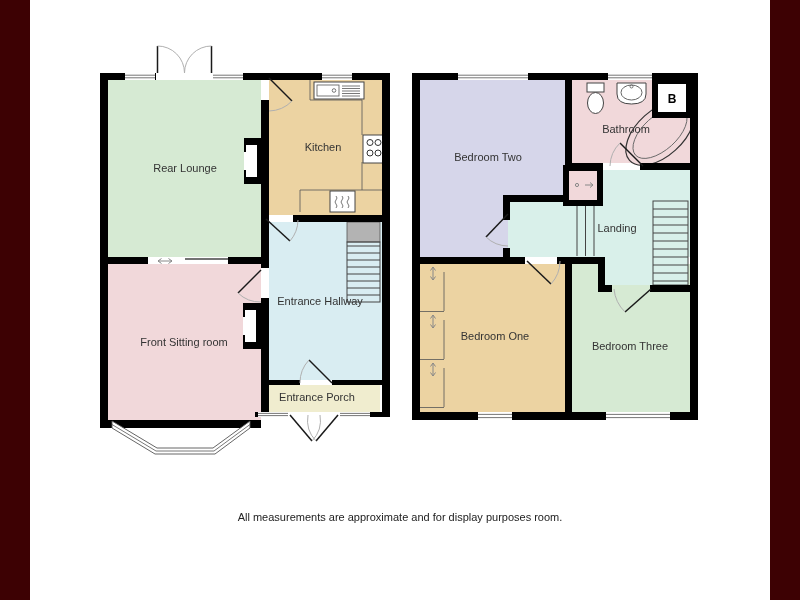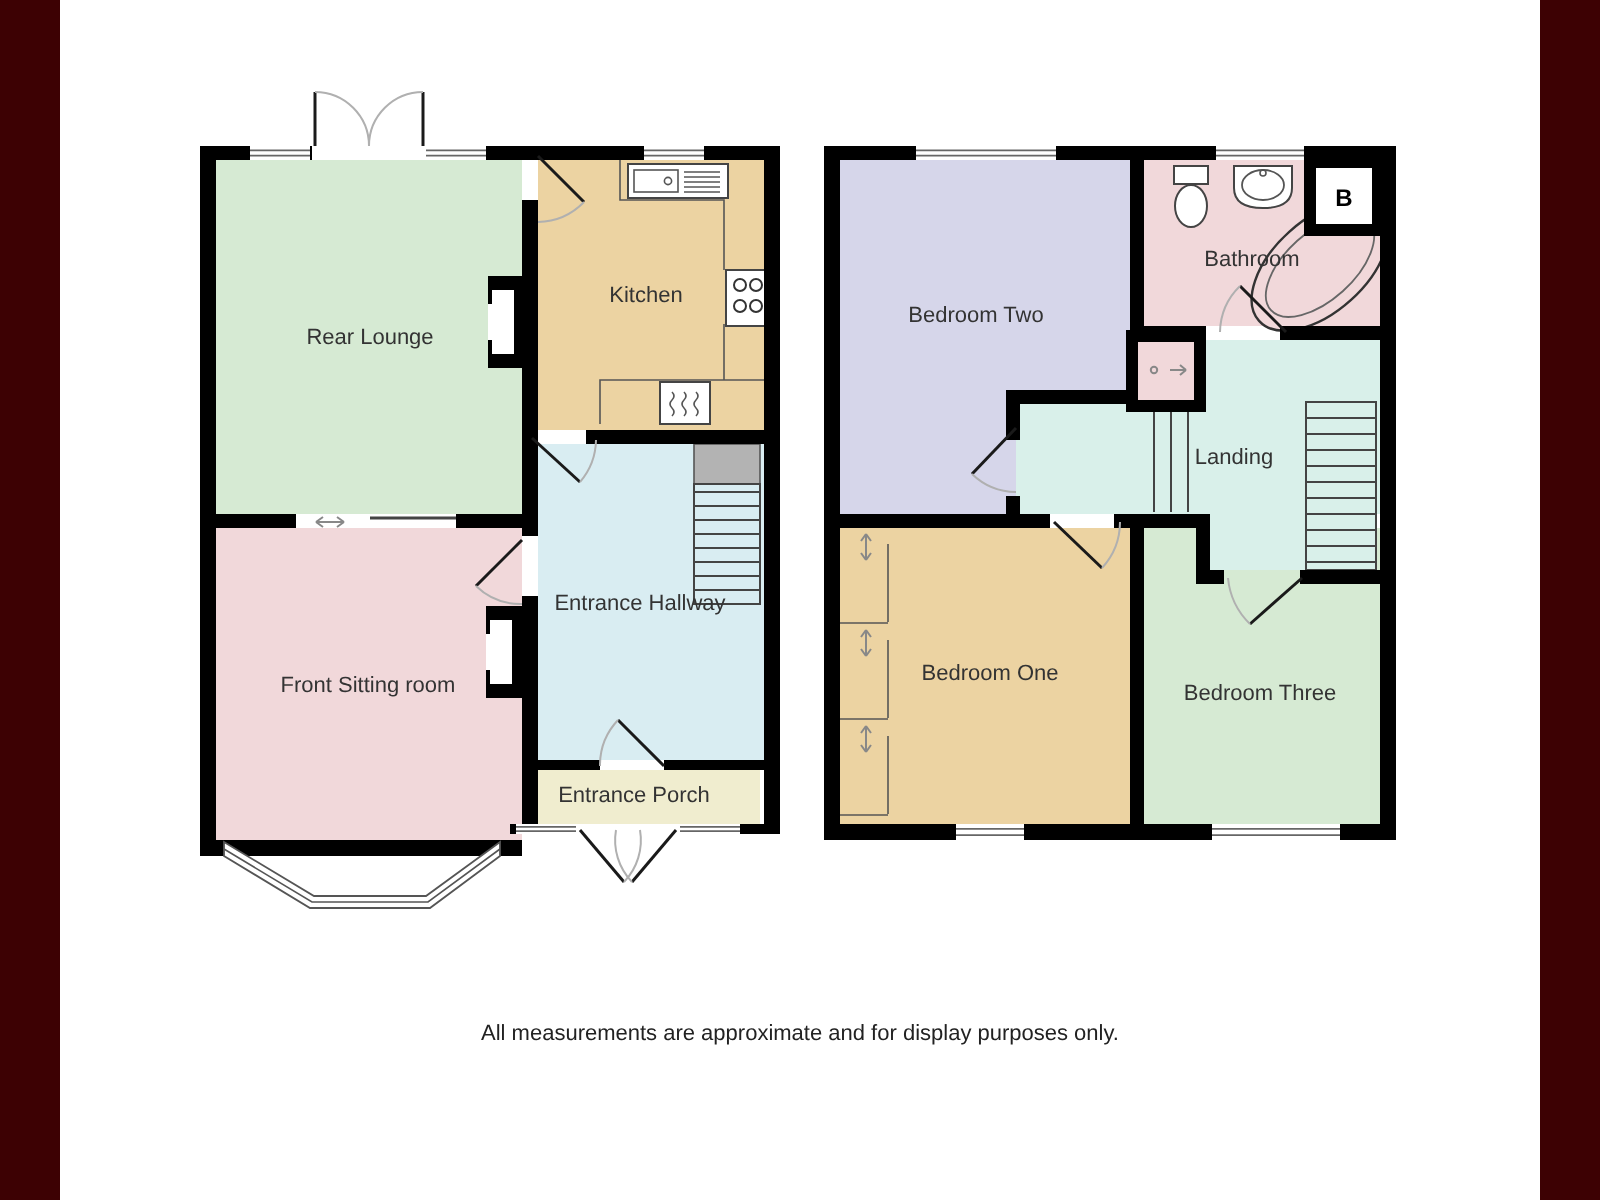--- a/index.html
+++ b/index.html
@@ -296,13 +296,13 @@
     </g>
 
     <text class="room-label" x="488" y="161">Bedroom Two</text>
     <text class="room-label" x="626" y="133">Bathroom</text>
     <text class="room-label" x="617" y="232">Landing</text>
     <text class="room-label" x="495" y="340">Bedroom One</text>
     <text class="room-label" x="630" y="350">Bedroom Three</text>
   </g>
 </svg>
 
-<div id="caption">All measurements are approximate and for display purposes only.</div>
+<div id="caption">All measurements are approximate and for display purposes room.</div>
 
 </body></html>

